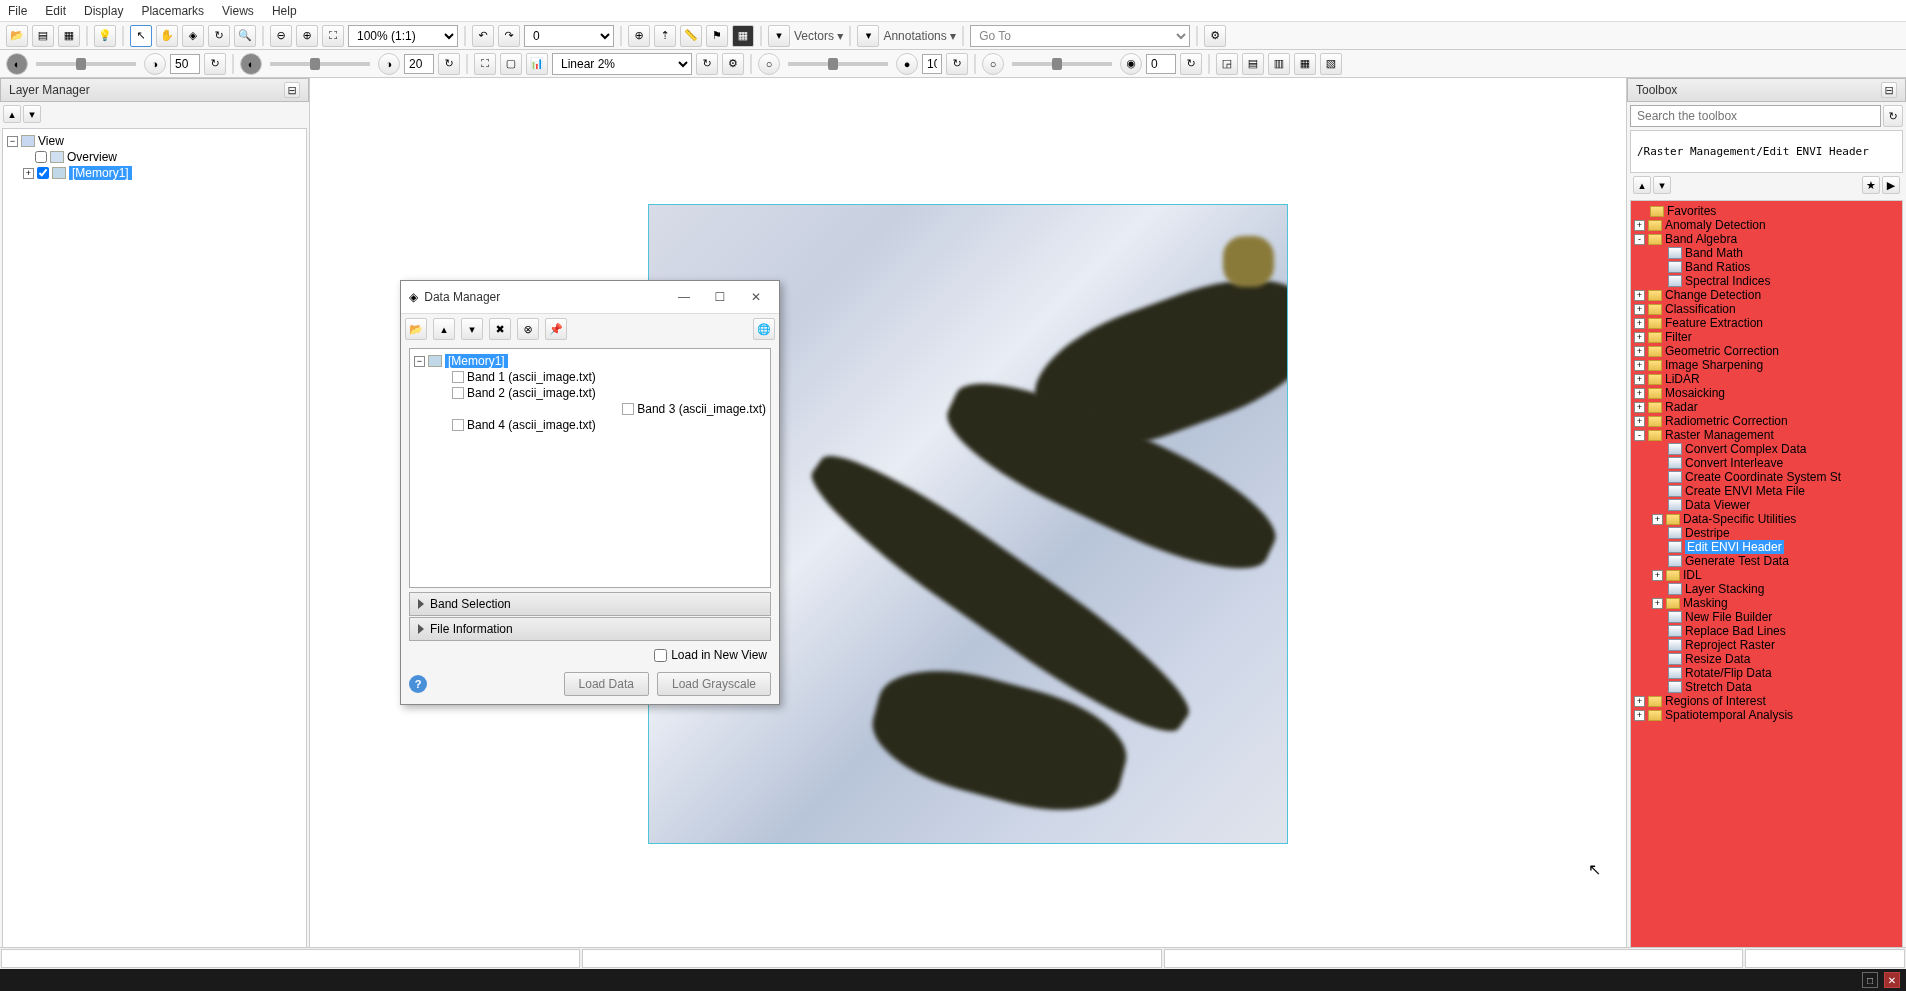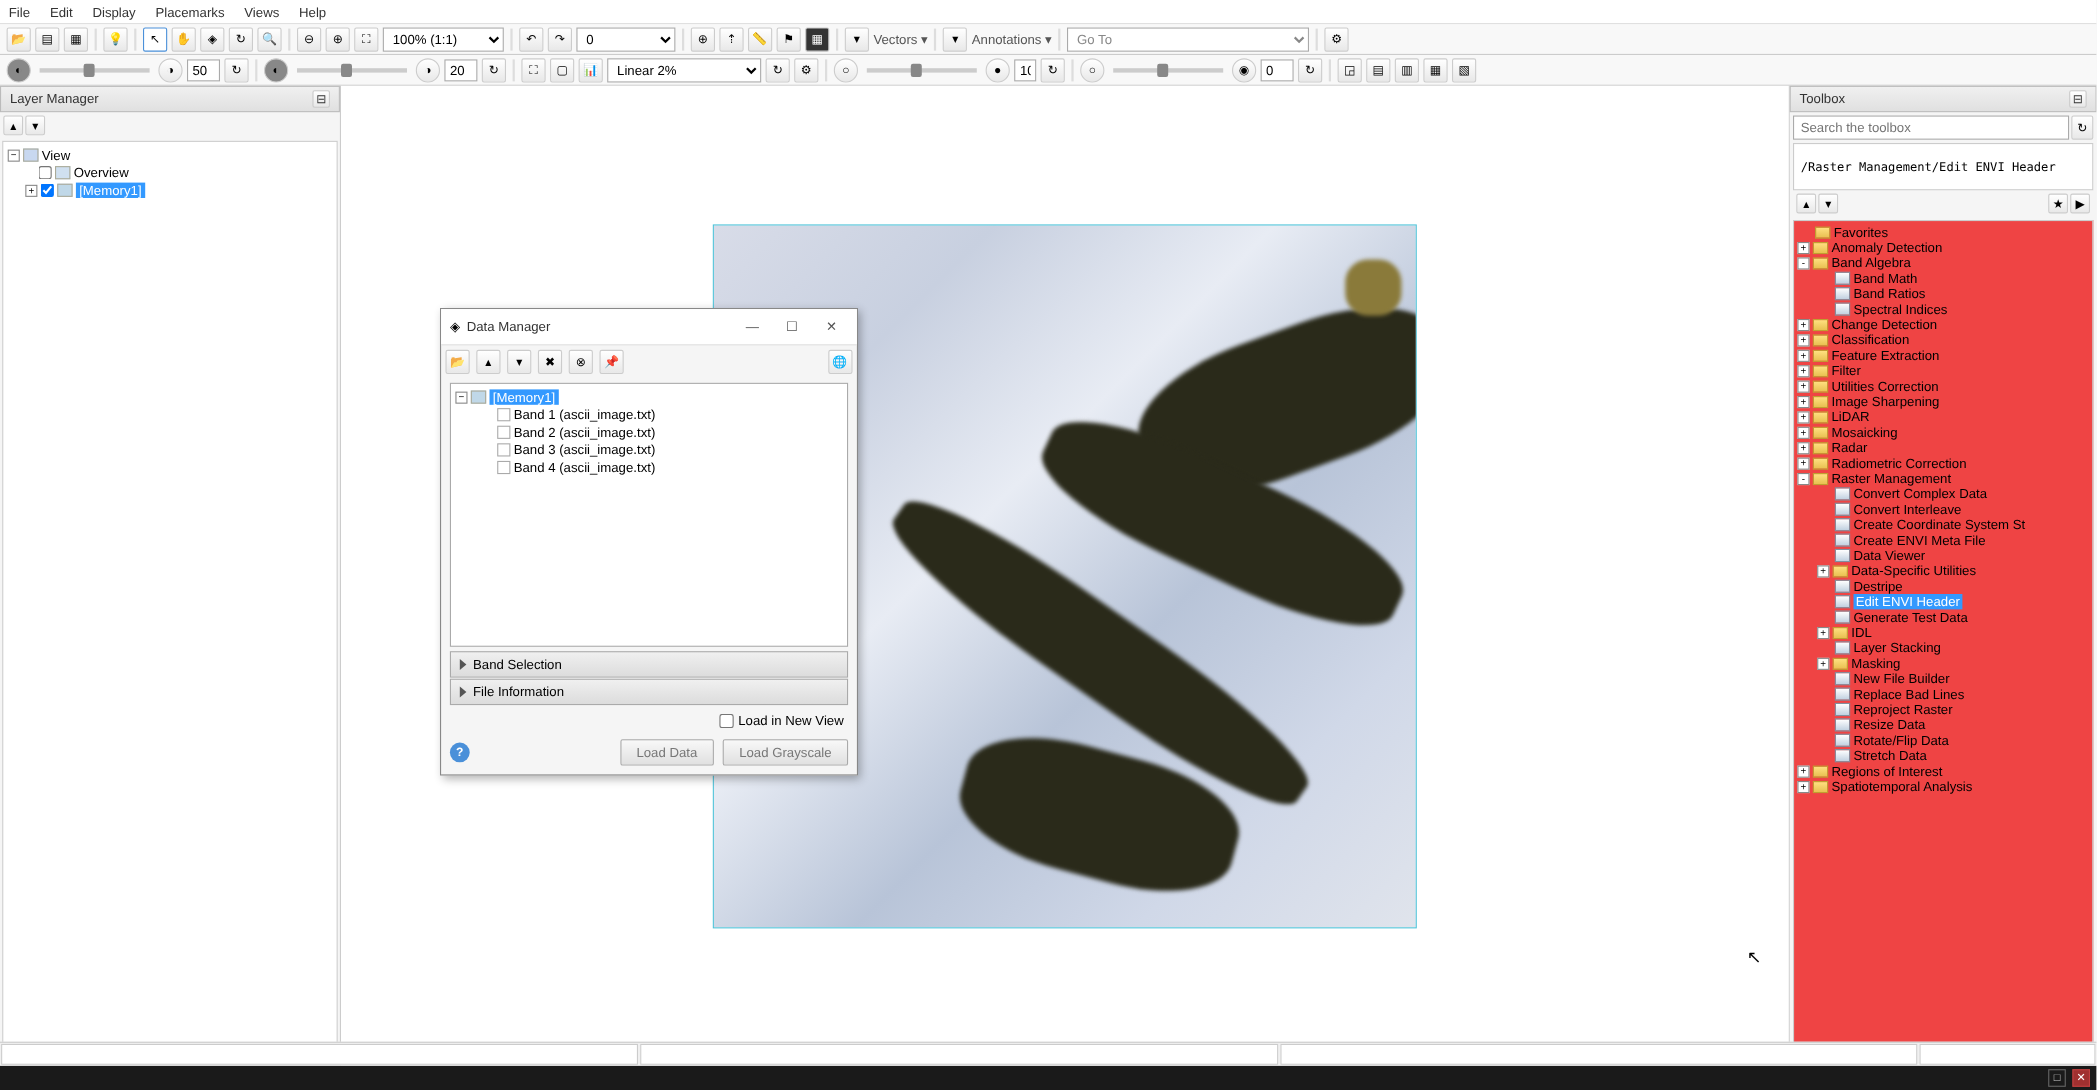--- a/index.html
+++ b/index.html
@@ -258,21 +258,21 @@
           <span>Feature Extraction</span>
         </div>
         <div class="tb-row" style="padding-left: 0px;">
           <span class="expander">+</span>
           <span class="folder-icon"></span>
           <span>Filter</span>
         </div>
         <div class="tb-row" style="padding-left: 0px;">
           <span class="expander">+</span>
           <span class="folder-icon"></span>
-          <span>Utilities Correction</span>
+          <span>Geometric Correction</span>
         </div>
         <div class="tb-row" style="padding-left: 0px;">
           <span class="expander">+</span>
           <span class="folder-icon"></span>
           <span>Image Sharpening</span>
         </div>
         <div class="tb-row" style="padding-left: 0px;">
           <span class="expander">+</span>
           <span class="folder-icon"></span>
           <span>LiDAR</span>
@@ -428,21 +428,21 @@
     </div>
     <div id="dm-bands">
         <div class="tree-row" style="padding-left: 38px;">
           <span style="width:12px;height:12px;border:1px solid #aaa;display:inline-block"></span>
           <span>Band 1 (ascii_image.txt)</span>
         </div>
         <div class="tree-row" style="padding-left: 38px;">
           <span style="width:12px;height:12px;border:1px solid #aaa;display:inline-block"></span>
           <span>Band 2 (ascii_image.txt)</span>
         </div>
-        <div class="tree-row" style="padding-left: 38px;">
+        <div class="tree-row" style="padding-left: 38px; justify-content: flex-end;">
           <span style="width:12px;height:12px;border:1px solid #aaa;display:inline-block"></span>
           <span>Band 3 (ascii_image.txt)</span>
         </div>
         <div class="tree-row" style="padding-left: 38px;">
           <span style="width:12px;height:12px;border:1px solid #aaa;display:inline-block"></span>
           <span>Band 4 (ascii_image.txt)</span>
         </div>
       </div>
   </div>
   <div class="dlg-section">

